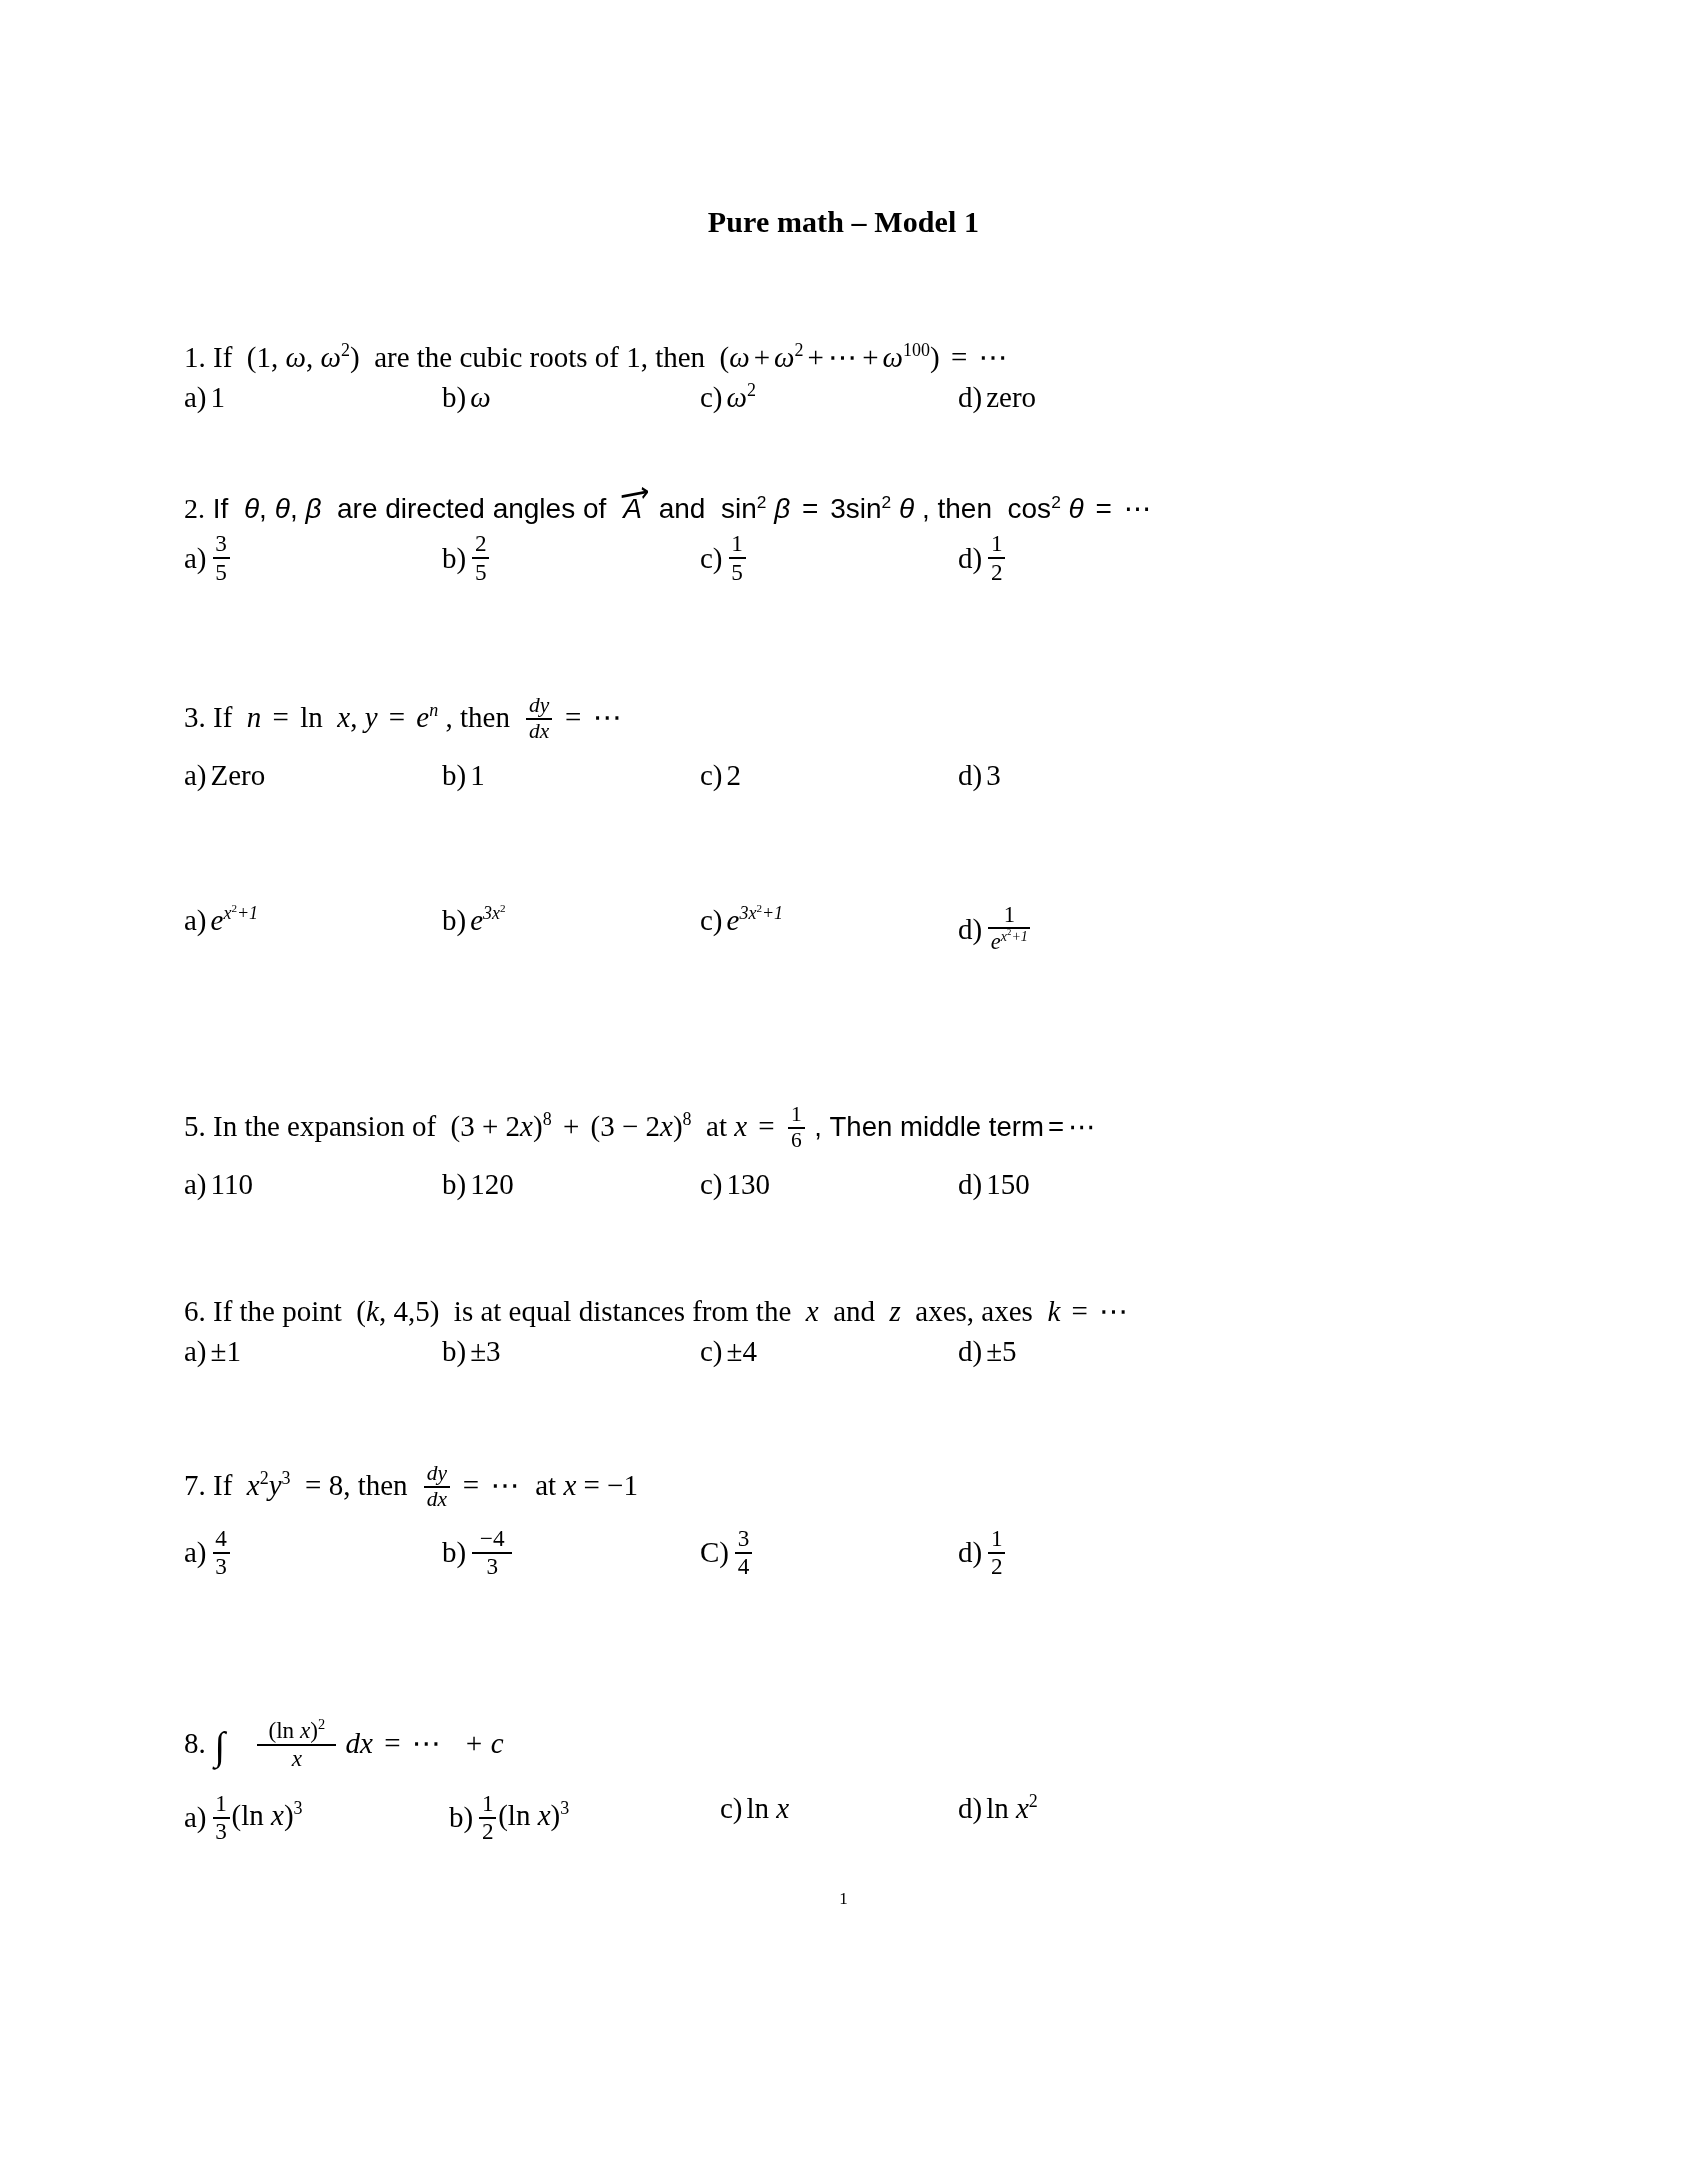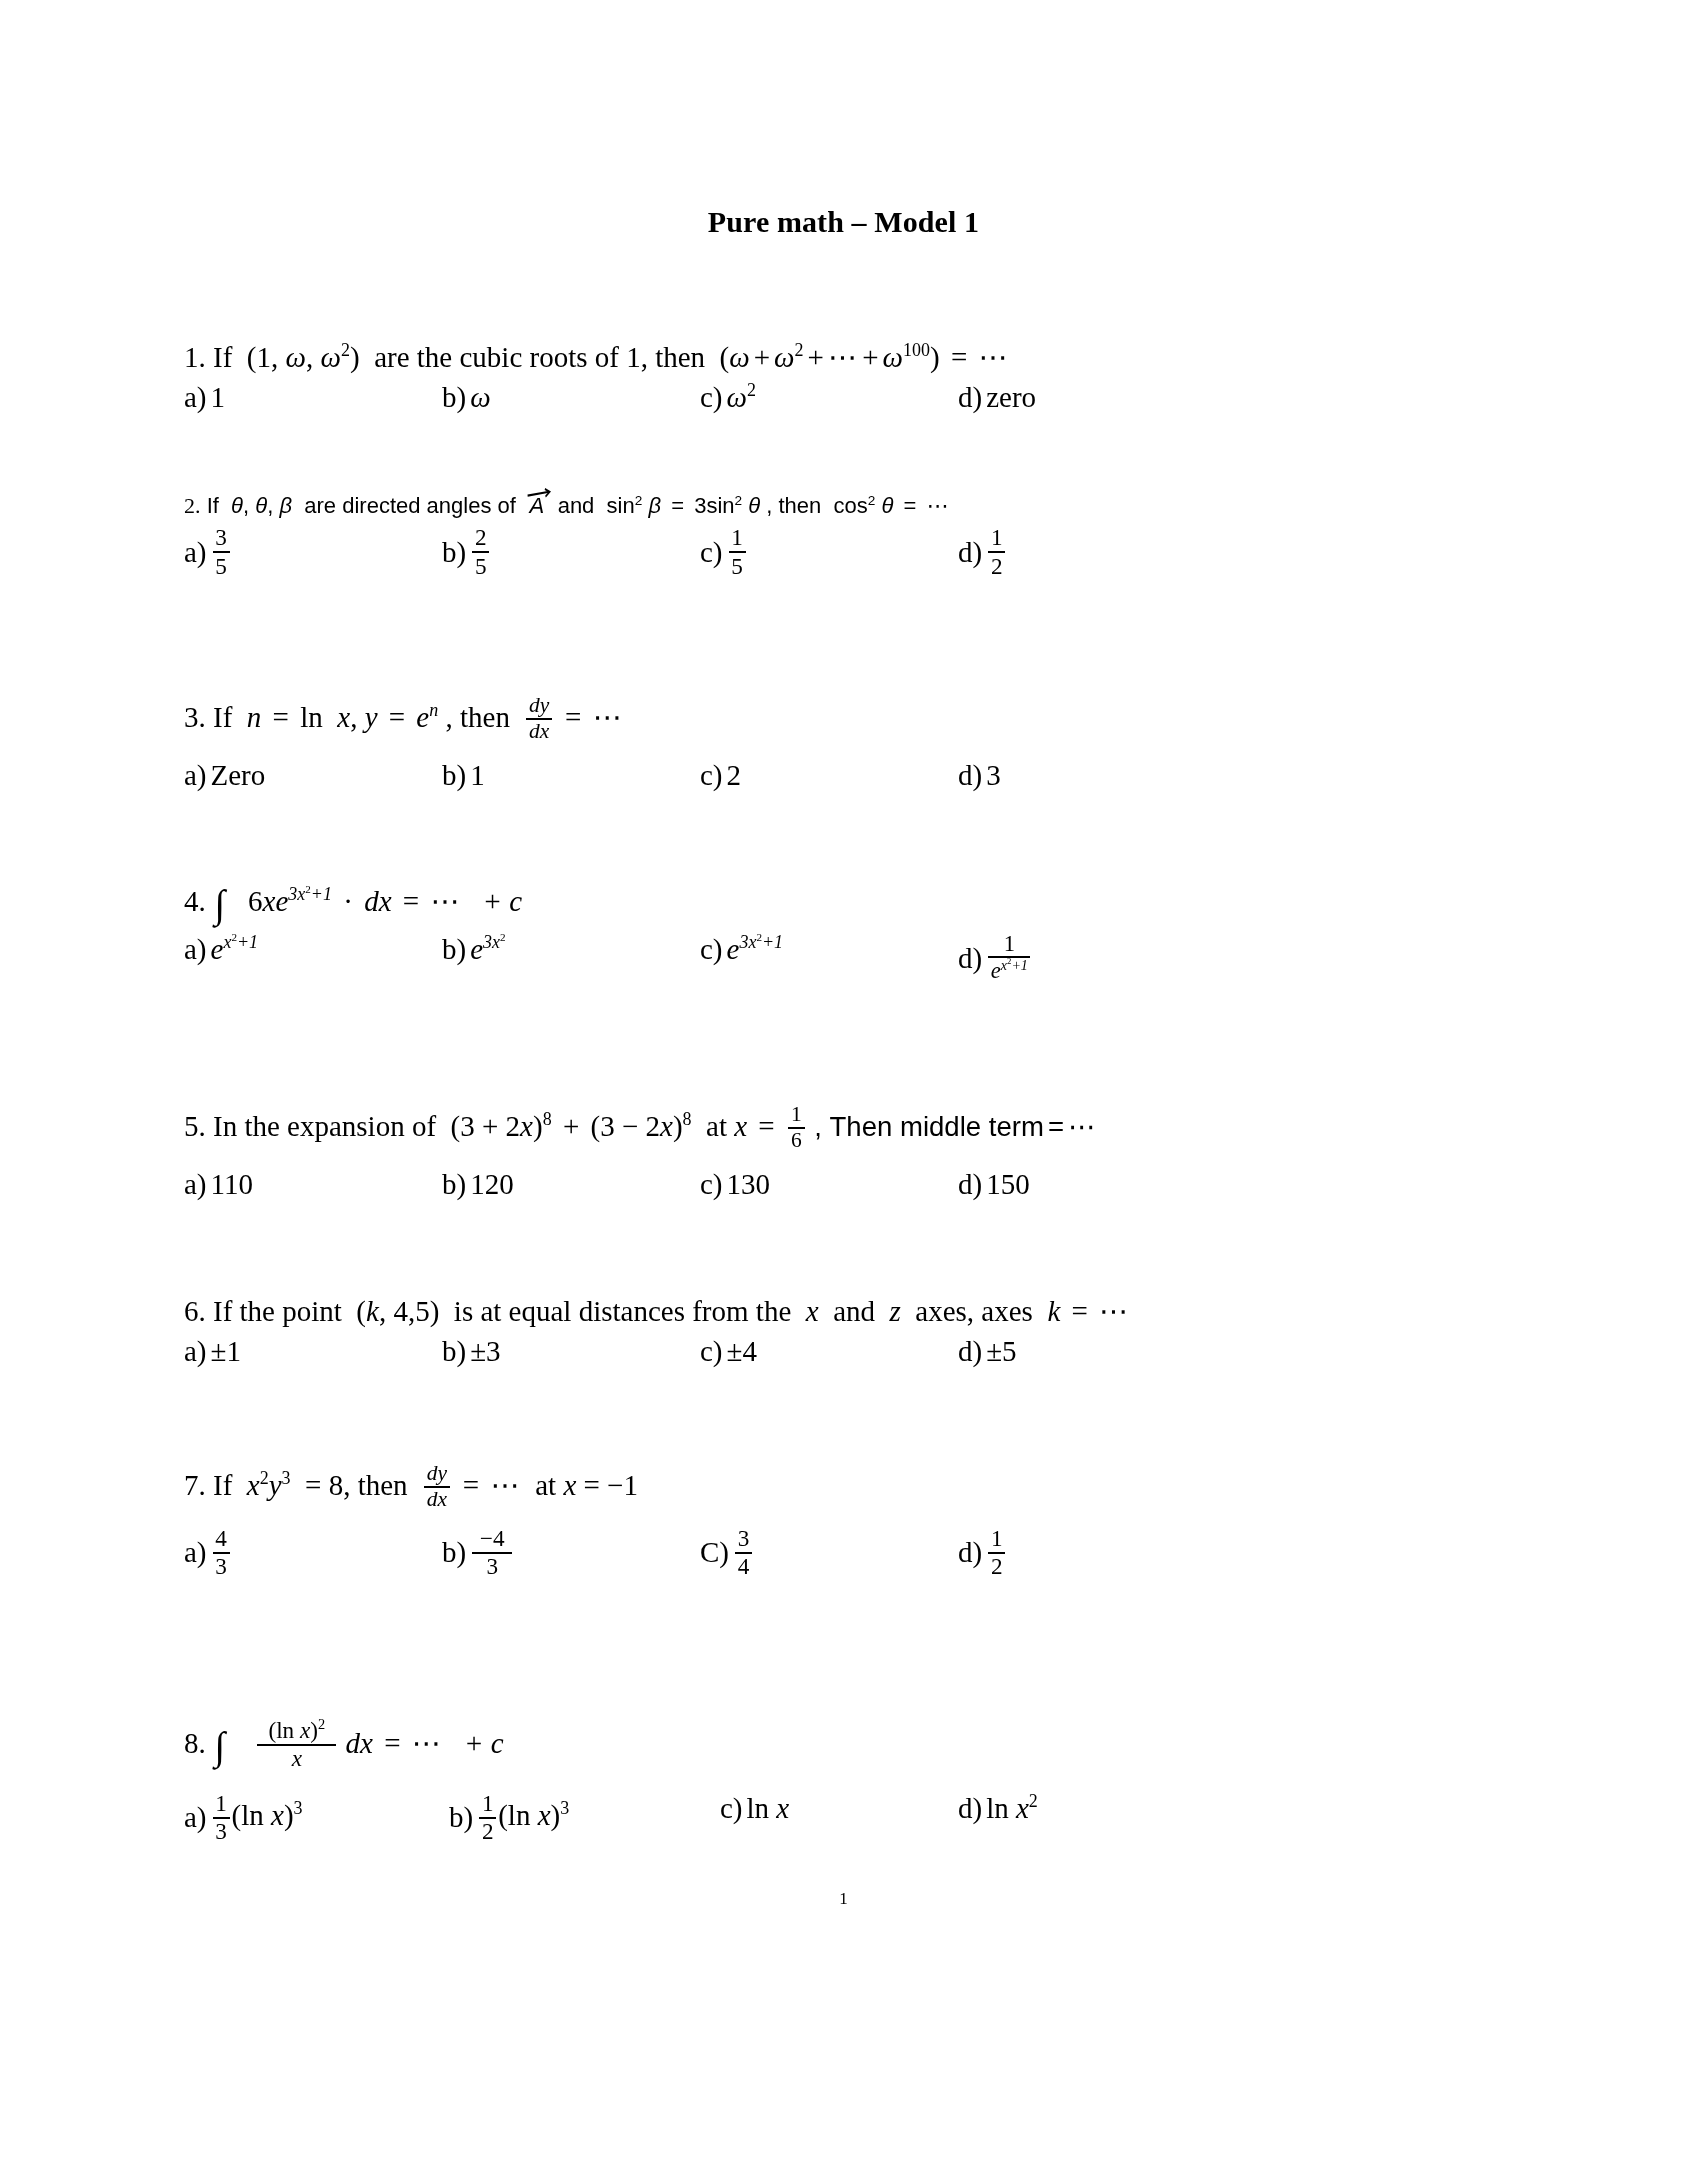--- a/index.html
+++ b/index.html
@@ -193,21 +193,21 @@
         <span><i class="mv">ω</i><sup class="ex">2</sup></span>
       </div>
       <div class="opt serif c3">
         <span class="lbl">d)</span>
         <span>zero</span>
       </div>
     </div>
   </div>
 
   <div class="qblock" style="top:495px;">
-    <div class="qstem sans" style="font-size:22px;">
+    <div class="qstem sans" style="font-size:28px;">
       <span class="serif">2.</span>
       <span>If</span>
       <span>&nbsp;<i class="mv">θ</i>,&nbsp;<i class="mv">θ</i>,&nbsp;<i class="mv">β</i>&nbsp;</span>
       <span>are directed angles of</span>
       <span>&nbsp;<span class="vec"><span class="arr">
               <svg viewBox="0 0 40 12" preserveAspectRatio="none">
                 <line x1="1" y1="8" x2="37" y2="4" stroke="#000" stroke-width="2.2"></line>
                 <polyline points="30,1 38,4 31,9" fill="none" stroke="#000" stroke-width="2.2"></polyline>
               </svg>
             </span><i class="mv serif">A</i></span>&nbsp;</span>
@@ -289,31 +289,20 @@
         <span>2</span>
       </div>
       <div class="opt serif c3">
         <span class="lbl">d)</span>
         <span>3</span>
       </div>
     </div>
   </div>
 
   <div class="qblock" style="top:887px;">
-    <div class="qstem serif">
-      <span>4.</span>
-      <span class="intg">∫</span>
-      <span>&nbsp;&nbsp;<span>6</span><i class="mv">x</i><i class="mv">e</i><sup class="ex"><i class="mv">3x</i><sup class="ex">2</sup><i class="mv">+1</i></sup></span>
-      <span class="op">·</span>
-      <span><i class="mv">dx</i></span>
-      <span class="op">=</span>
-      <span class="ell">⋯</span>
-      <span>&nbsp;</span>
-      <span><i class="mv">+ c</i></span>
-    </div>
     <div class="qopts" style="margin-top:17px;height:73px;">
       <div class="opt serif c0">
         <span class="lbl">a)</span>
         <span><i class="mv">e</i><sup class="ex"><i class="mv">x</i><sup class="ex">2</sup><i class="mv">+1</i></sup></span>
       </div>
       <div class="opt serif c1">
         <span class="lbl">b)</span>
         <span><i class="mv">e</i><sup class="ex"><i class="mv">3x</i><sup class="ex">2</sup></sup></span>
       </div>
       <div class="opt serif c2">

